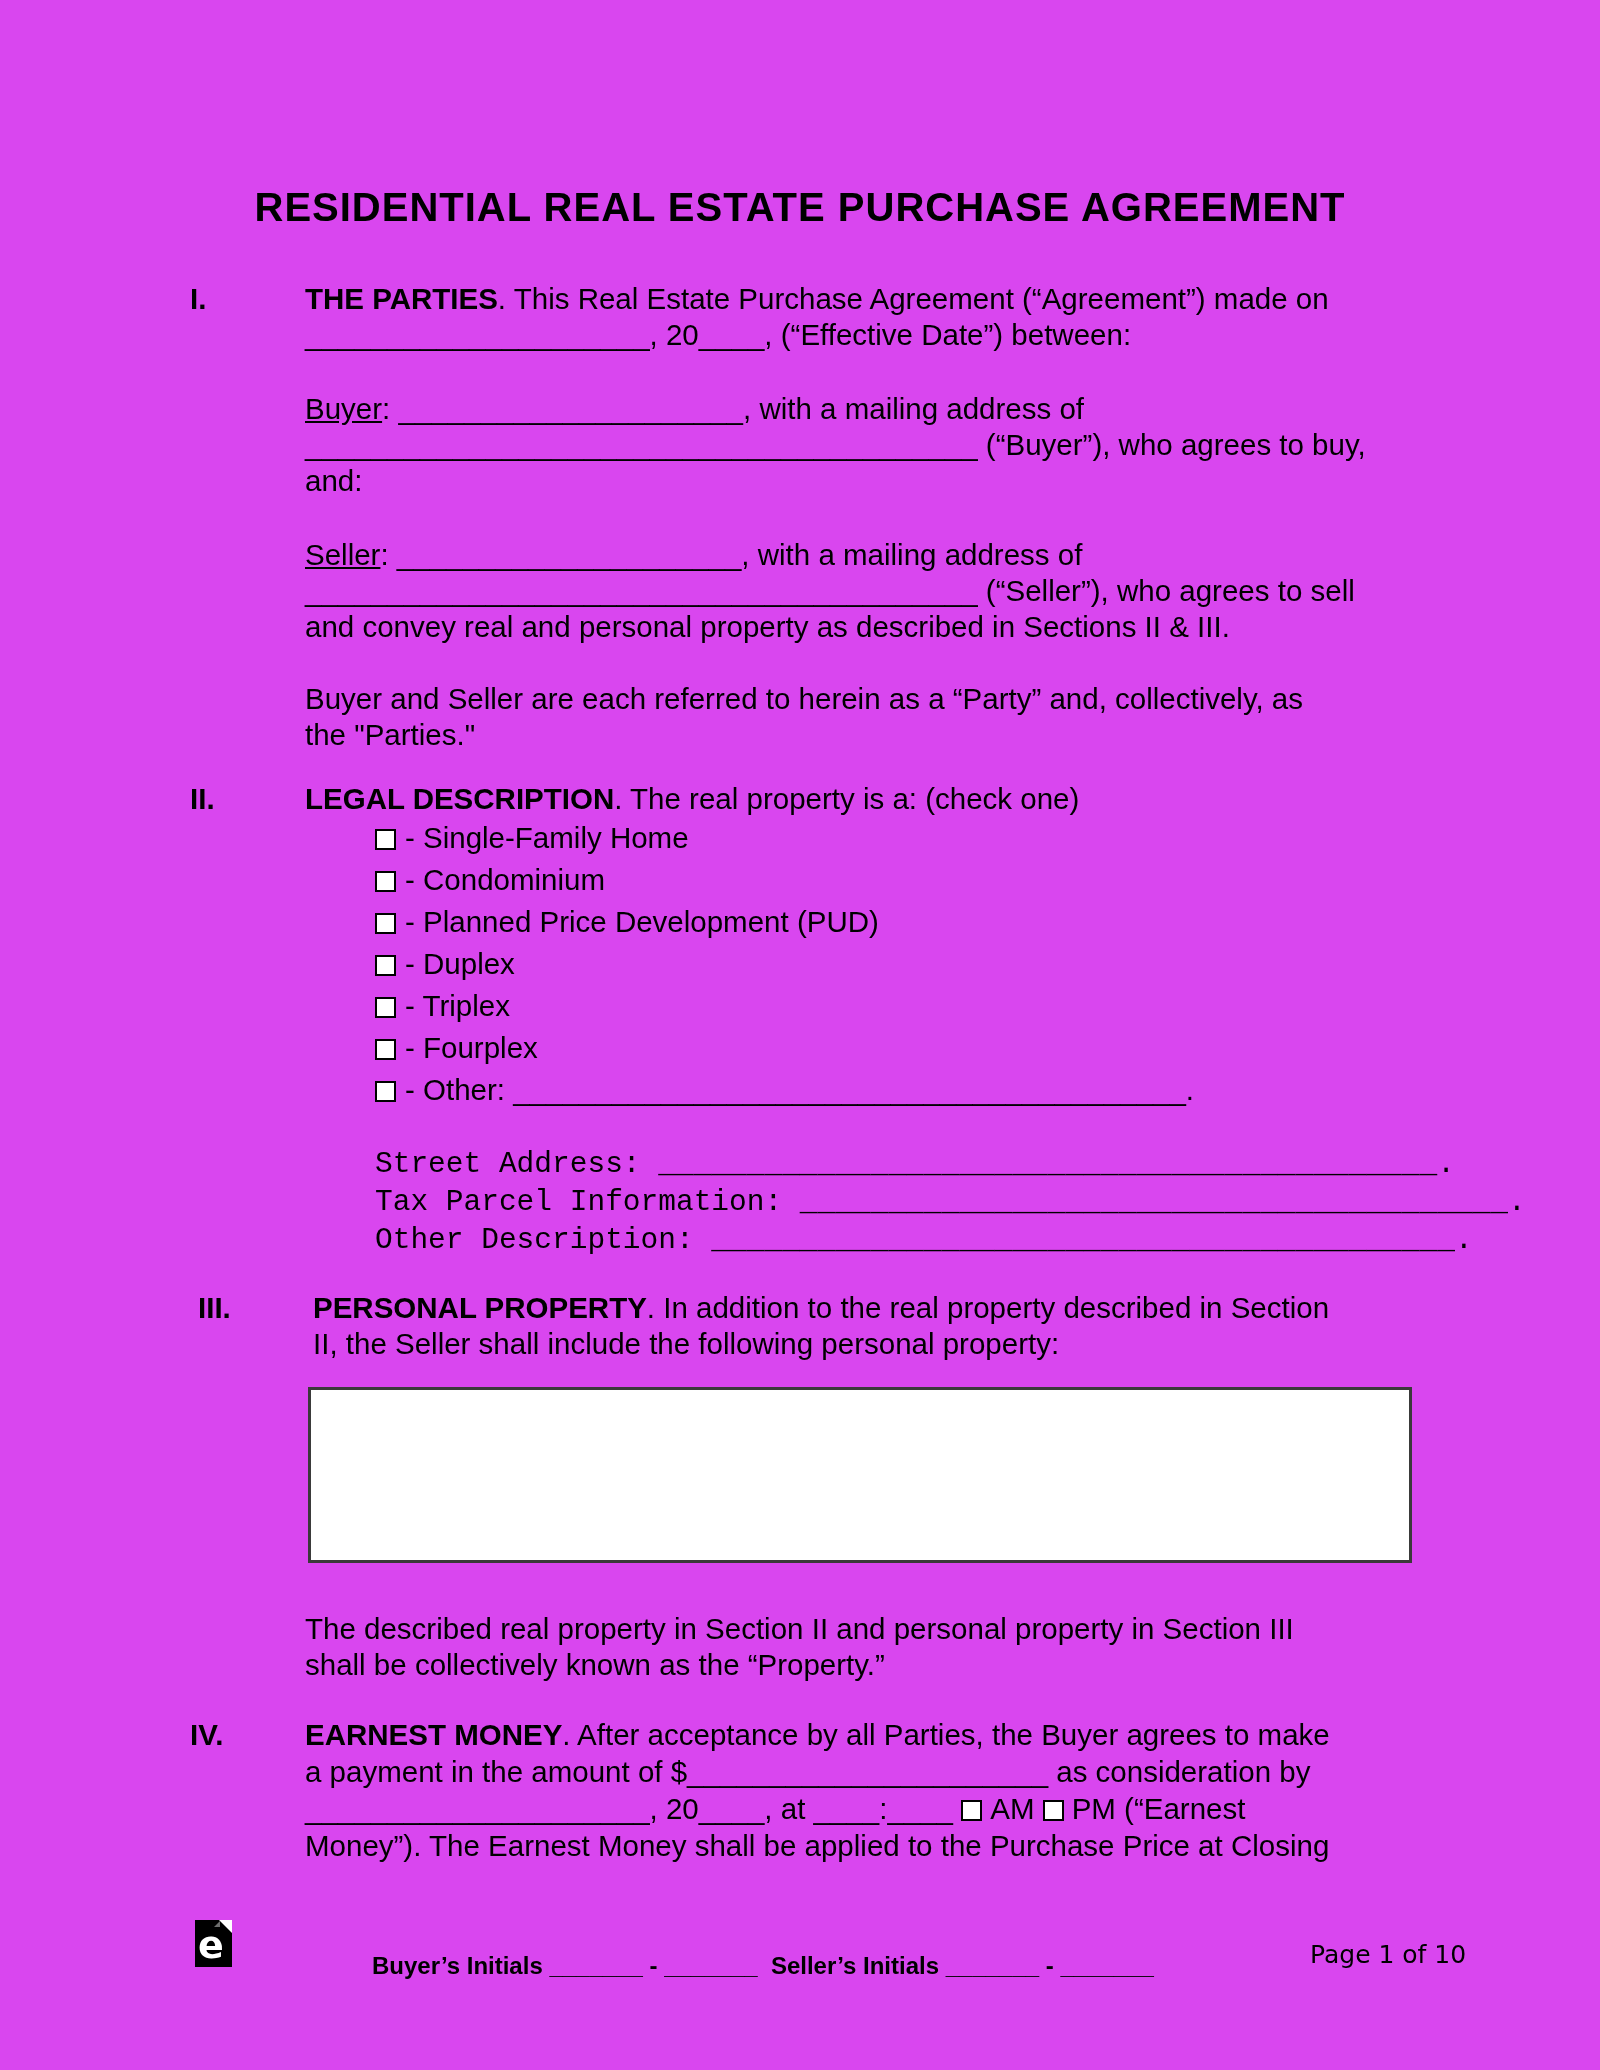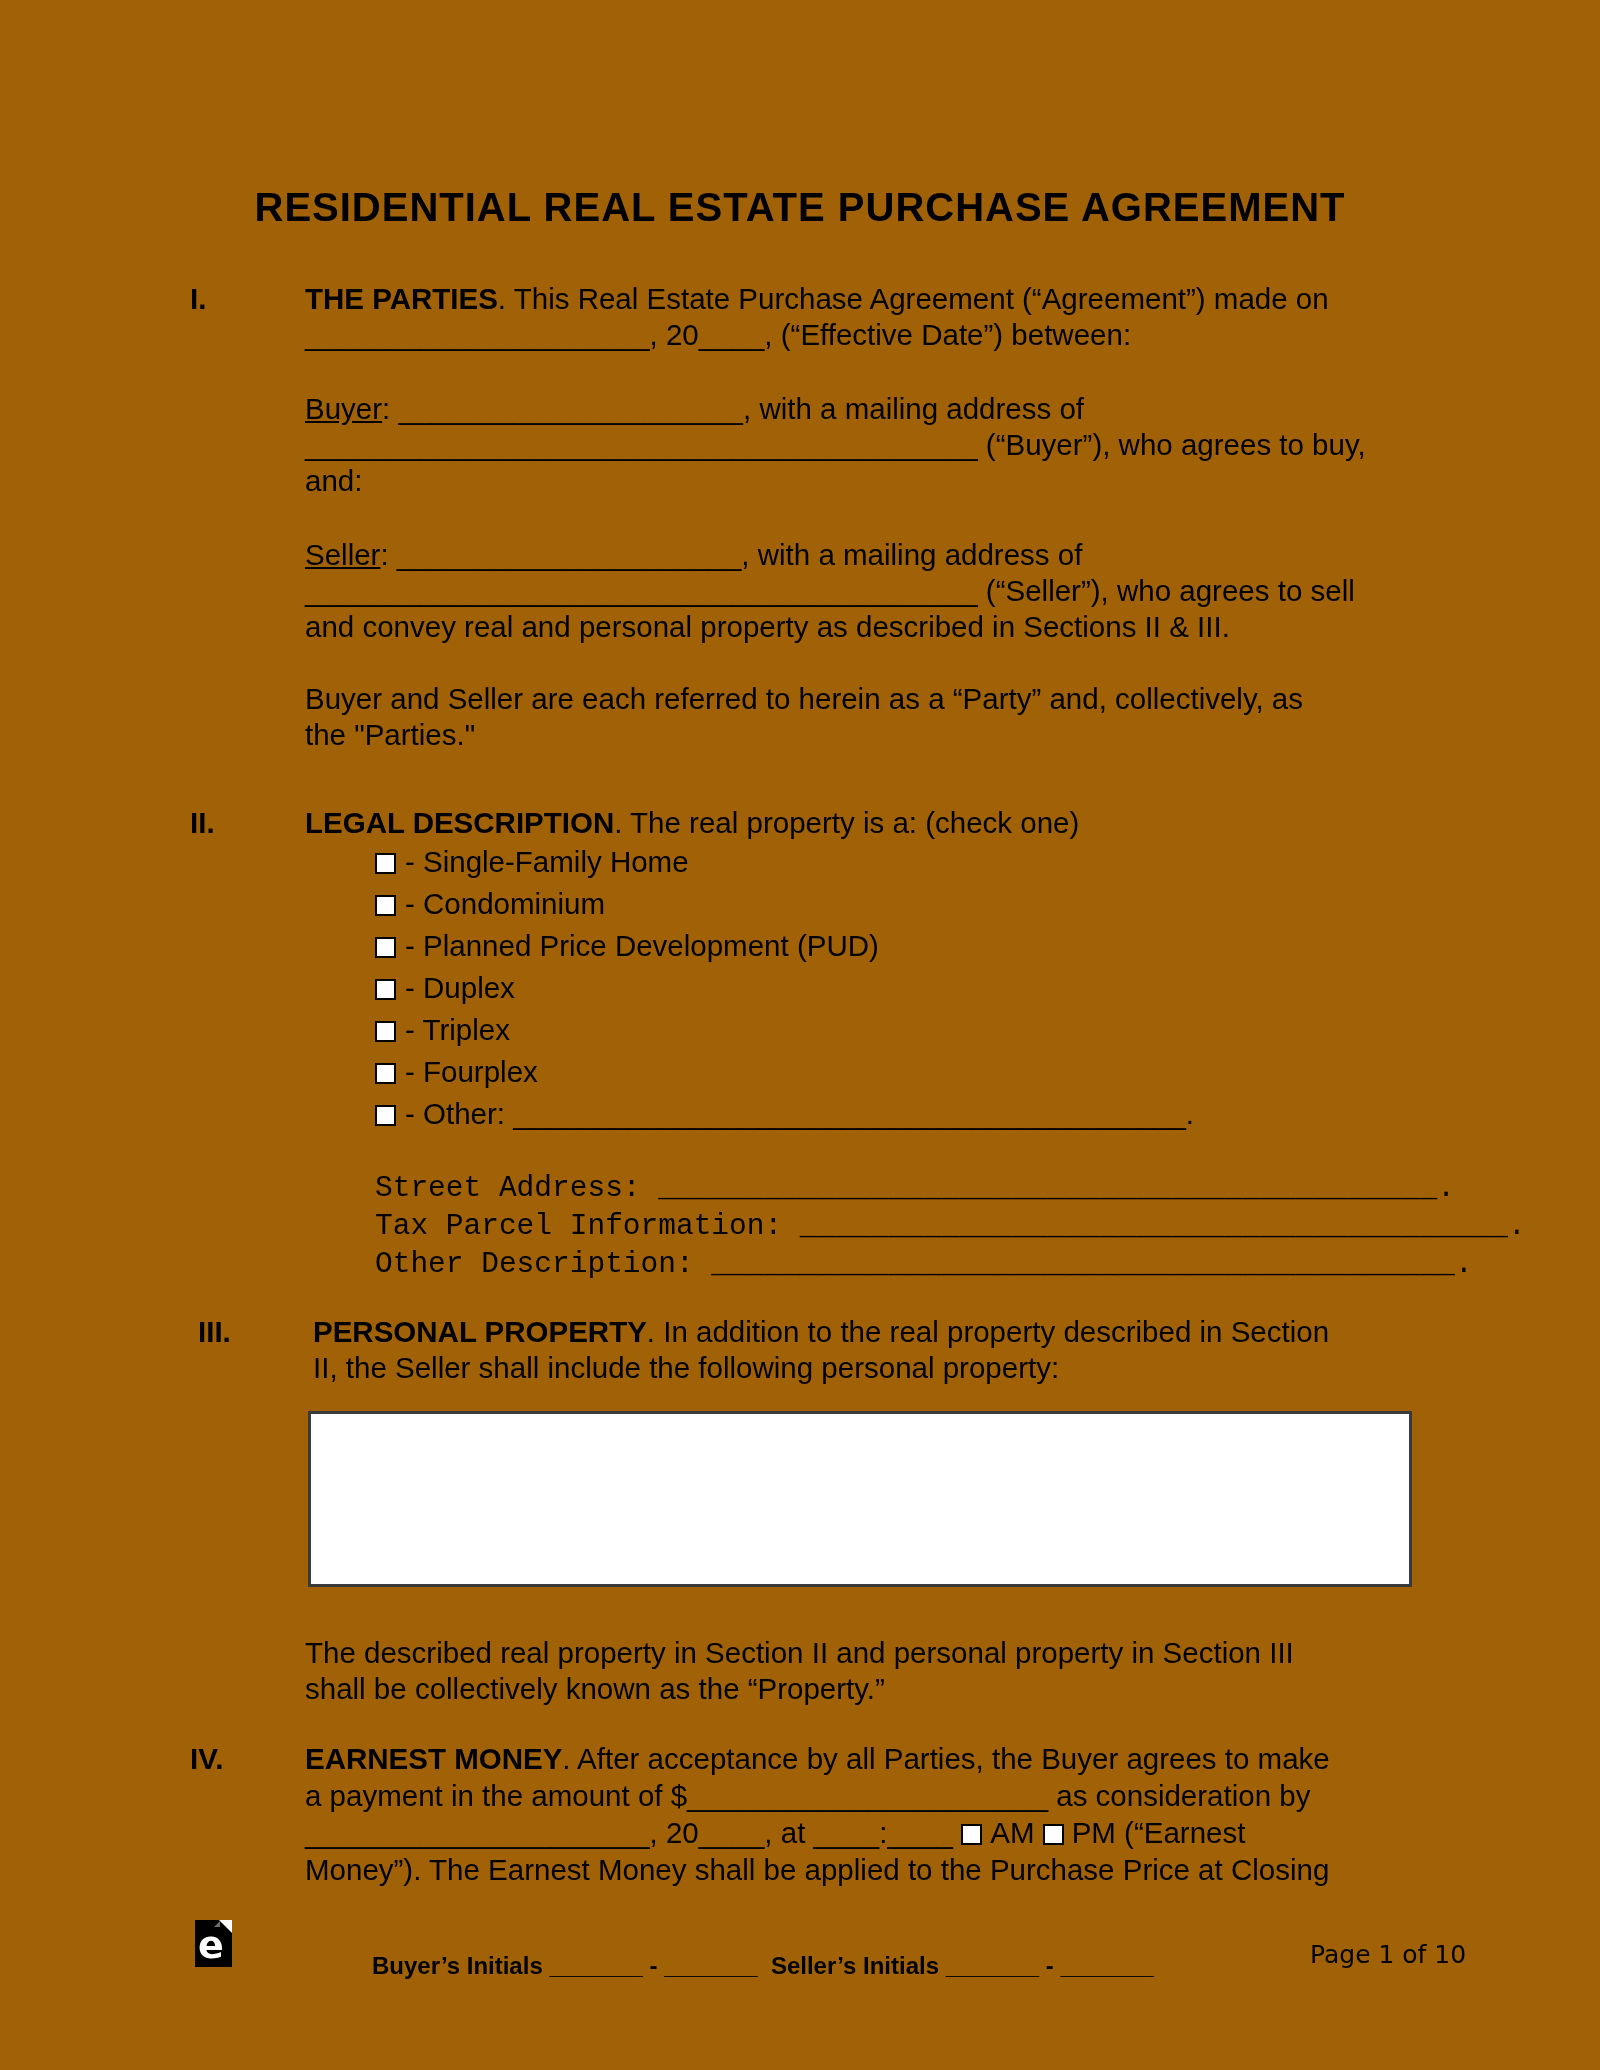--- a/index.html
+++ b/index.html
@@ -1,37 +1,37 @@
 <!DOCTYPE html>
 <html><head>
 <meta charset="utf-8">
 <style>
   html,body { margin:0; padding:0; background:#fff; }
   .page {
-    position:relative; width:1600px; height:2070px; background:#a16207;
+    position:relative; width:1600px; height:2070px; background:#d946ef;
     font-family:"Liberation Sans", sans-serif; font-size:29.5px; color:#000;
     overflow:hidden;
   }
   .title {
     margin:0; padding-top:183px; text-align:center;
     font-size:40px; line-height:49px; font-weight:bold; letter-spacing:1px;
   }
   .line { white-space:pre; line-height:36px; }
   .sec { display:flex; align-items:flex-start; }
   .roman { margin-left:190px; width:115px; font-weight:bold; flex:0 0 auto; line-height:36px; }
   .secbody { width:1115px; flex:0 0 auto; }
   .b { font-weight:bold; }
   .u { text-decoration:underline; }
   .para { margin-left:305px; width:1115px; }
 
   .sec-parties   { margin-top:49px; }
   .para-buyer    { margin-top:38px; }
   .para-seller   { margin-top:38px; }
   .para-collective { margin-top:36px; }
-  .sec-legal     { margin-top:52px; }
+  .sec-legal     { margin-top:28px; }
   .sec-personal  { margin-top:31px;padding-left:8px; }
   .para-described{ margin-top:48px; }
   .sec-earnest   { margin-top:33px; }
 
   .checklist { padding-left:70px; }
   .checklist .line { line-height:42px; }
   .addr { margin-left:375px; margin-top:34px; }
   .addr .line { line-height:38px;font-family:Liberation Mono, monospace; }
   .sec-earnest .line, .sec-earnest .roman { line-height:37px; }
 

